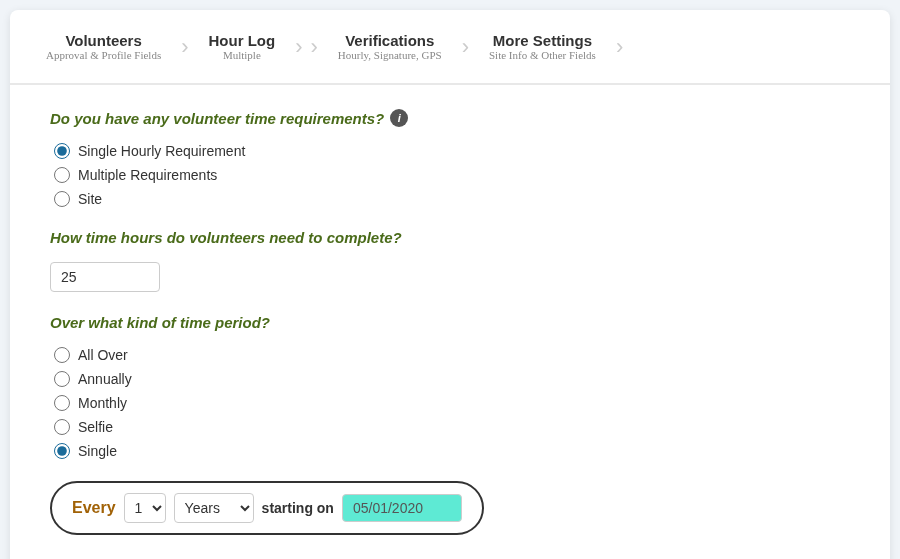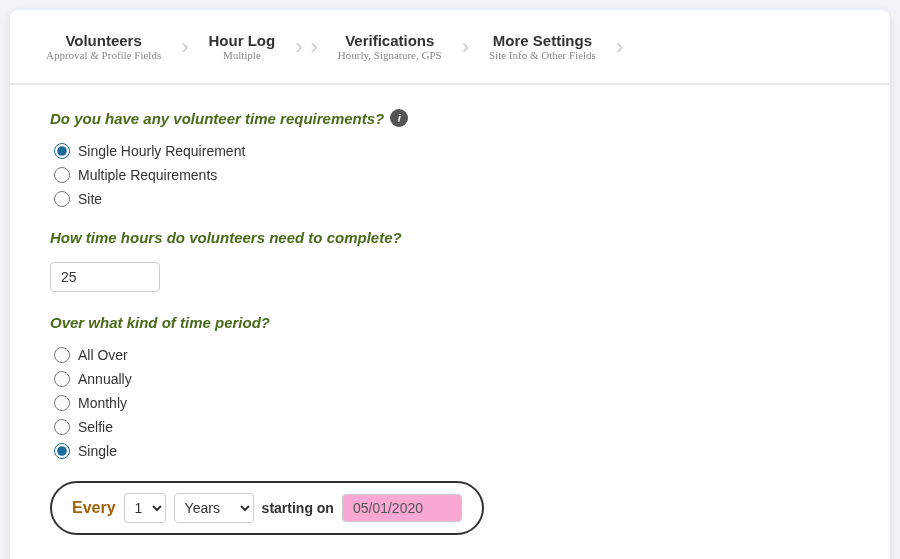--- a/index.html
+++ b/index.html
@@ -143,21 +143,21 @@
       font-size: 14px;
       color: #333;
       font-weight: bold;
     }
     .date-input {
       border: 1px solid #ccc;
       border-radius: 4px;
       padding: 5px 10px;
       font-size: 14px;
       color: #555;
-      background: #f9a8d4;
+      background: #5eead4;
       width: 120px;
     }
     .section-gap {
       margin-bottom: 16px;
     }
     .wizard-nav-wrapper {
       display: flex;
       align-items: center;
       padding: 8px 20px;
       border-bottom: 2px solid #e8e8e8;

